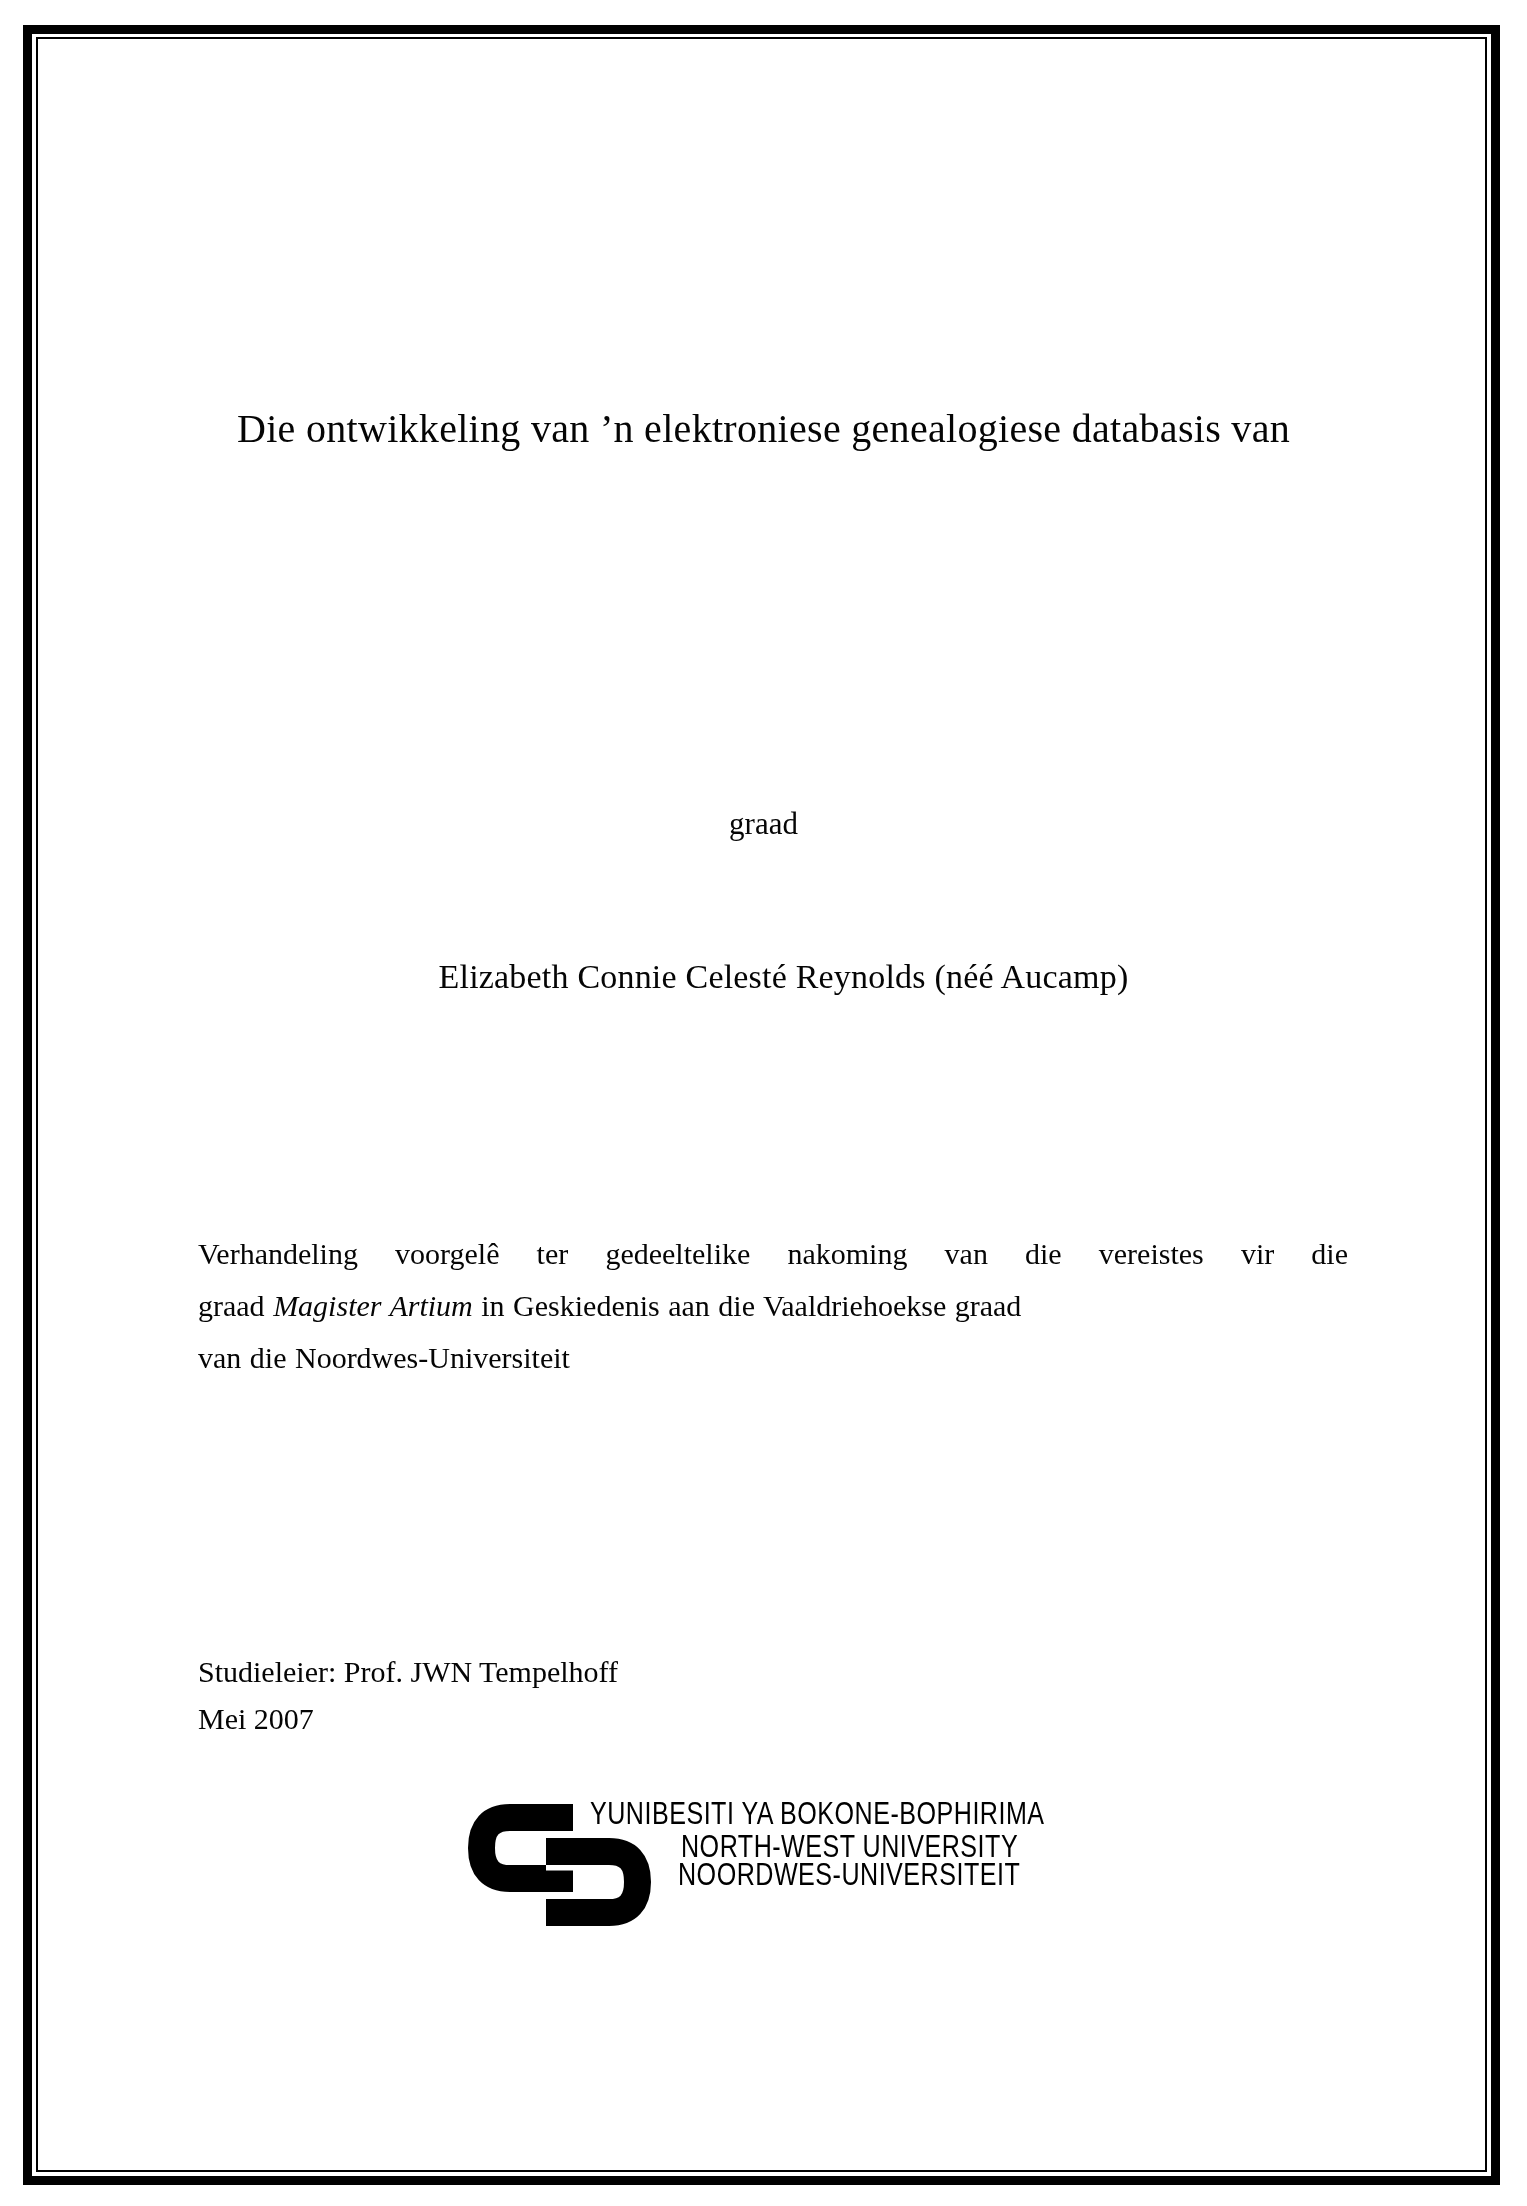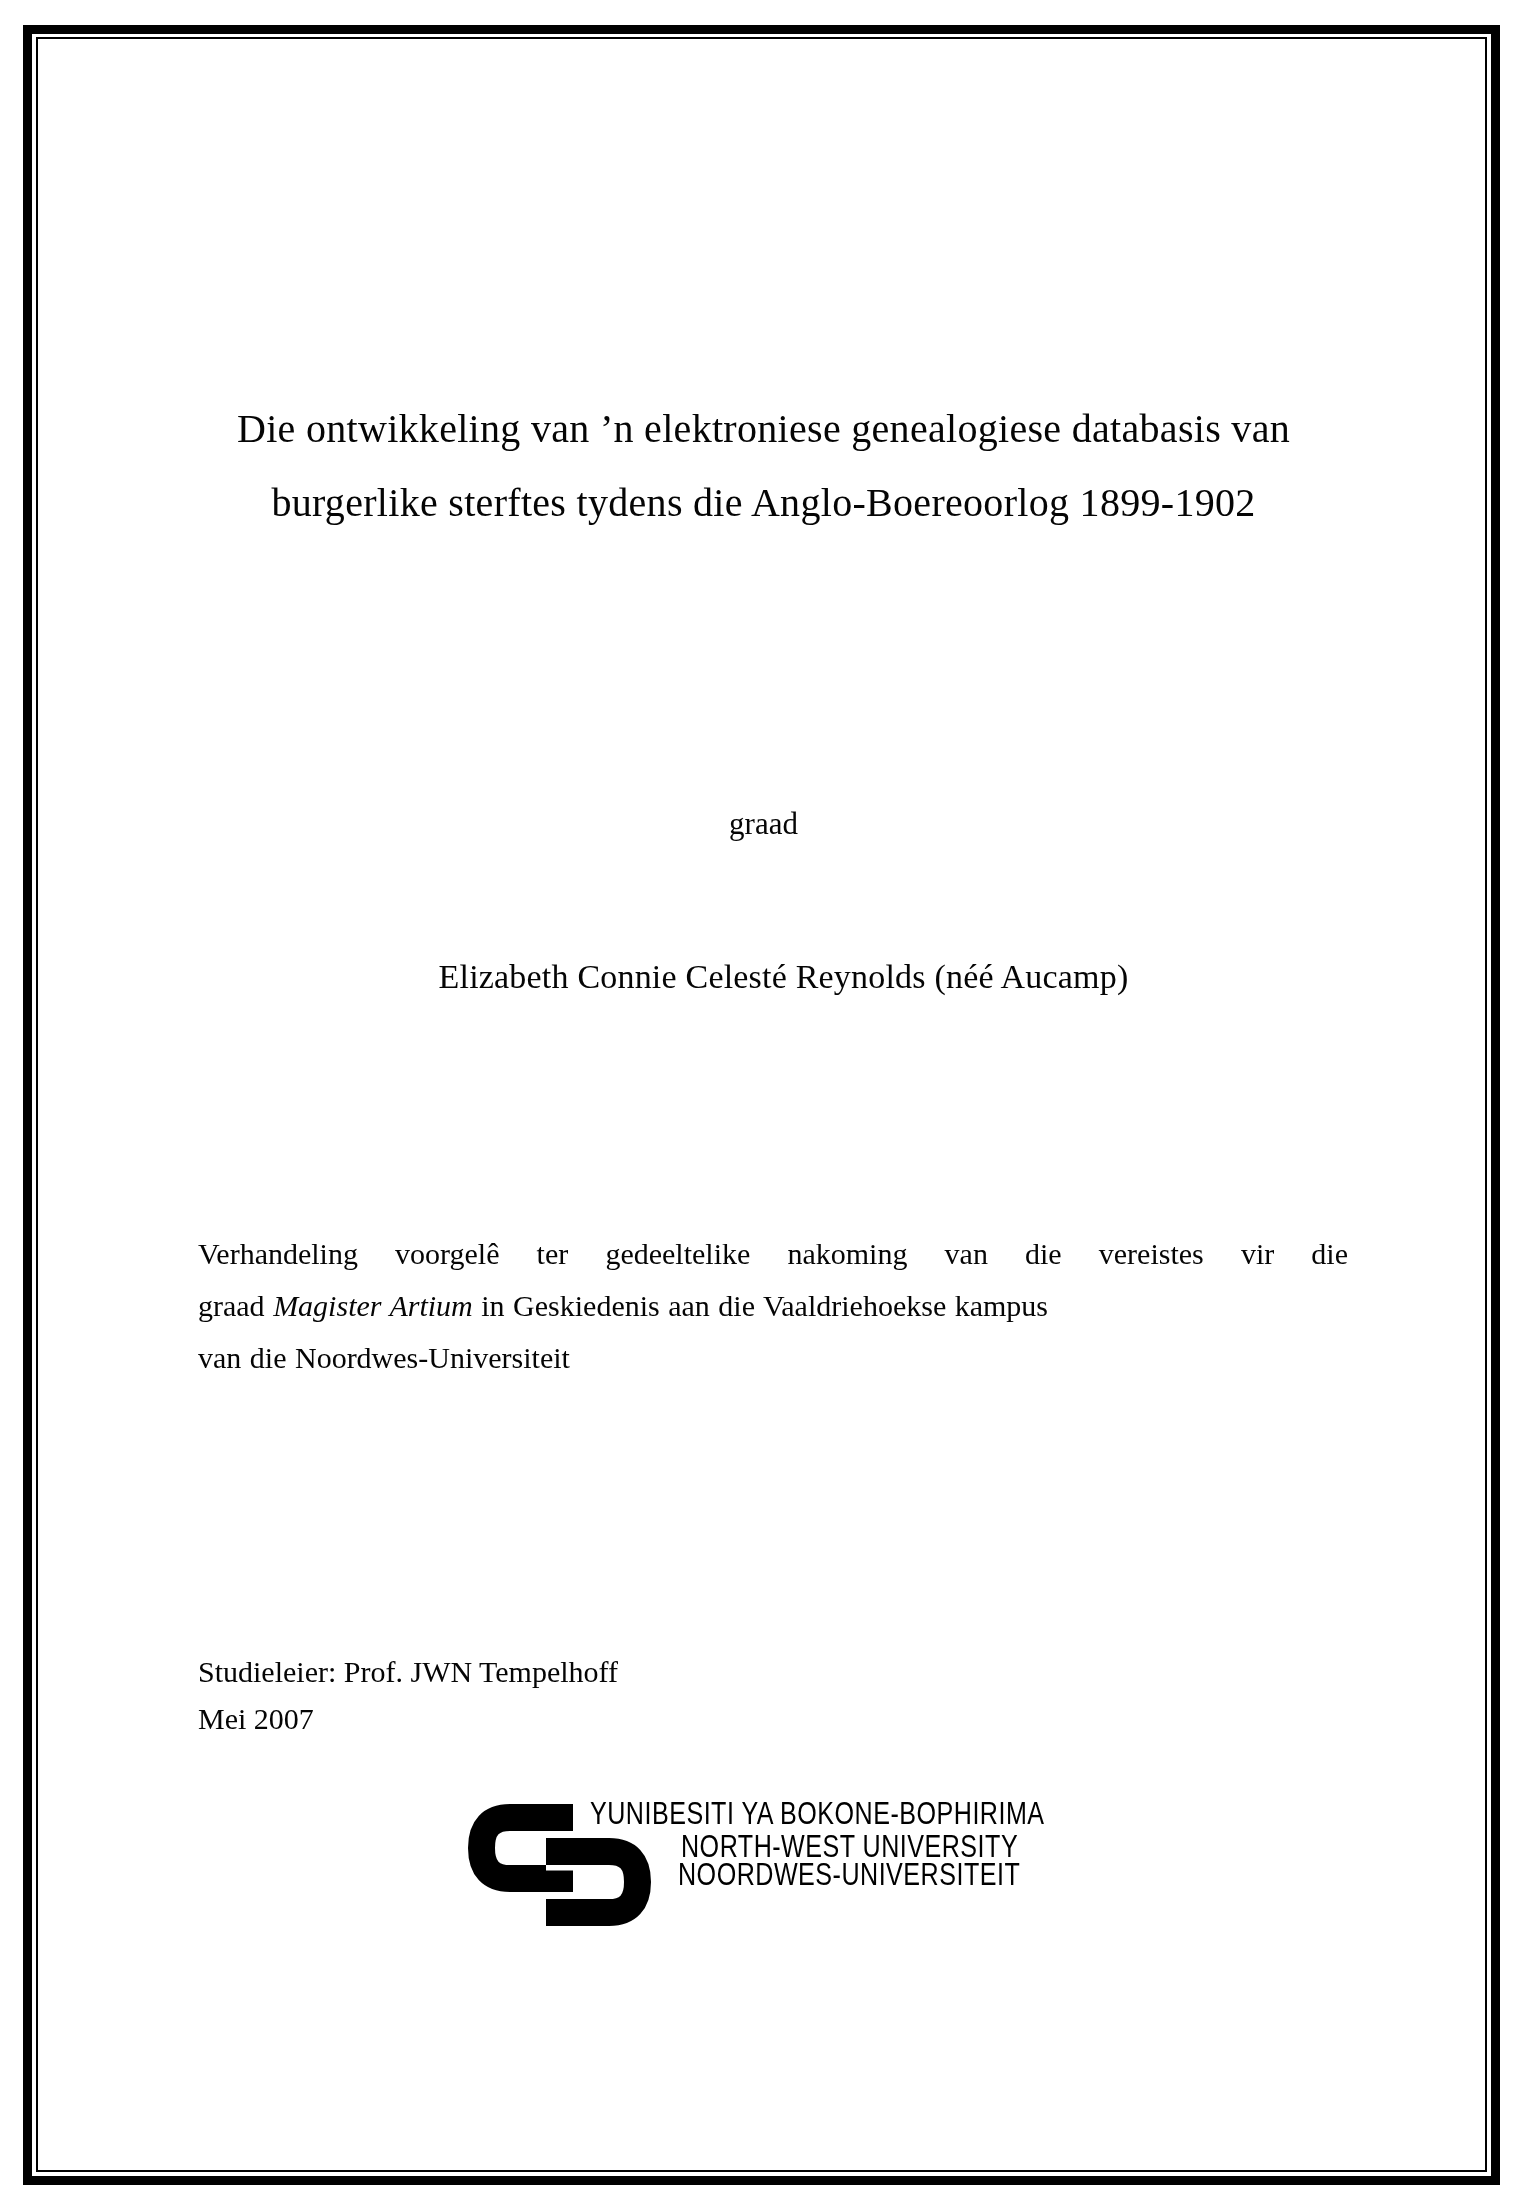--- a/index.html
+++ b/index.html
@@ -92,30 +92,29 @@
 </head>
 <body>
 
 <div class="page">
 
   <div class="frame-outer"></div>
   <div class="frame-inner"></div>
 
   <div class="title-block">
     <div>Die ontwikkeling van ’n elektroniese genealogiese databasis van</div>
-    <div>burgerlike sterftes tydens die Anglo-Boereoorlog 1899-1902</div>
   </div>
 
   <div class="byline">graad</div>
 
   <div class="author">Elizabeth Connie Celesté Reynolds (néé Aucamp)</div>
 
   <div class="declaration">
     <div class="just">Verhandeling voorgelê ter gedeeltelike nakoming van die vereistes vir die</div>
-    <div><span>graad </span><span class="italic">Magister Artium</span><span> in Geskiedenis aan die Vaaldriehoekse kampus</span></div>
+    <div><span>graad </span><span class="italic">Magister Artium</span><span> in Geskiedenis aan die Vaaldriehoekse graad</span></div>
     <div>van die Noordwes-Universiteit</div>
   </div>
 
   <div class="supervisor-block">
     <div>Studieleier: Prof. JWN Tempelhoff</div>
     <div>Mei 2007</div>
   </div>
 
   <div class="logo-block">
     <div class="logo-mark">

